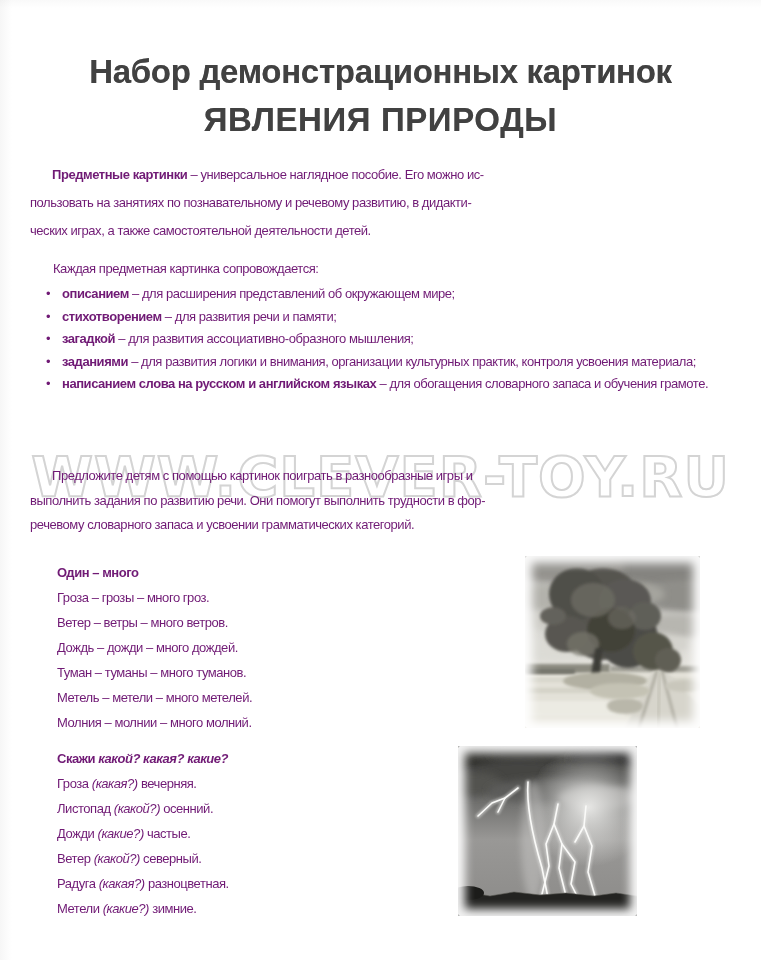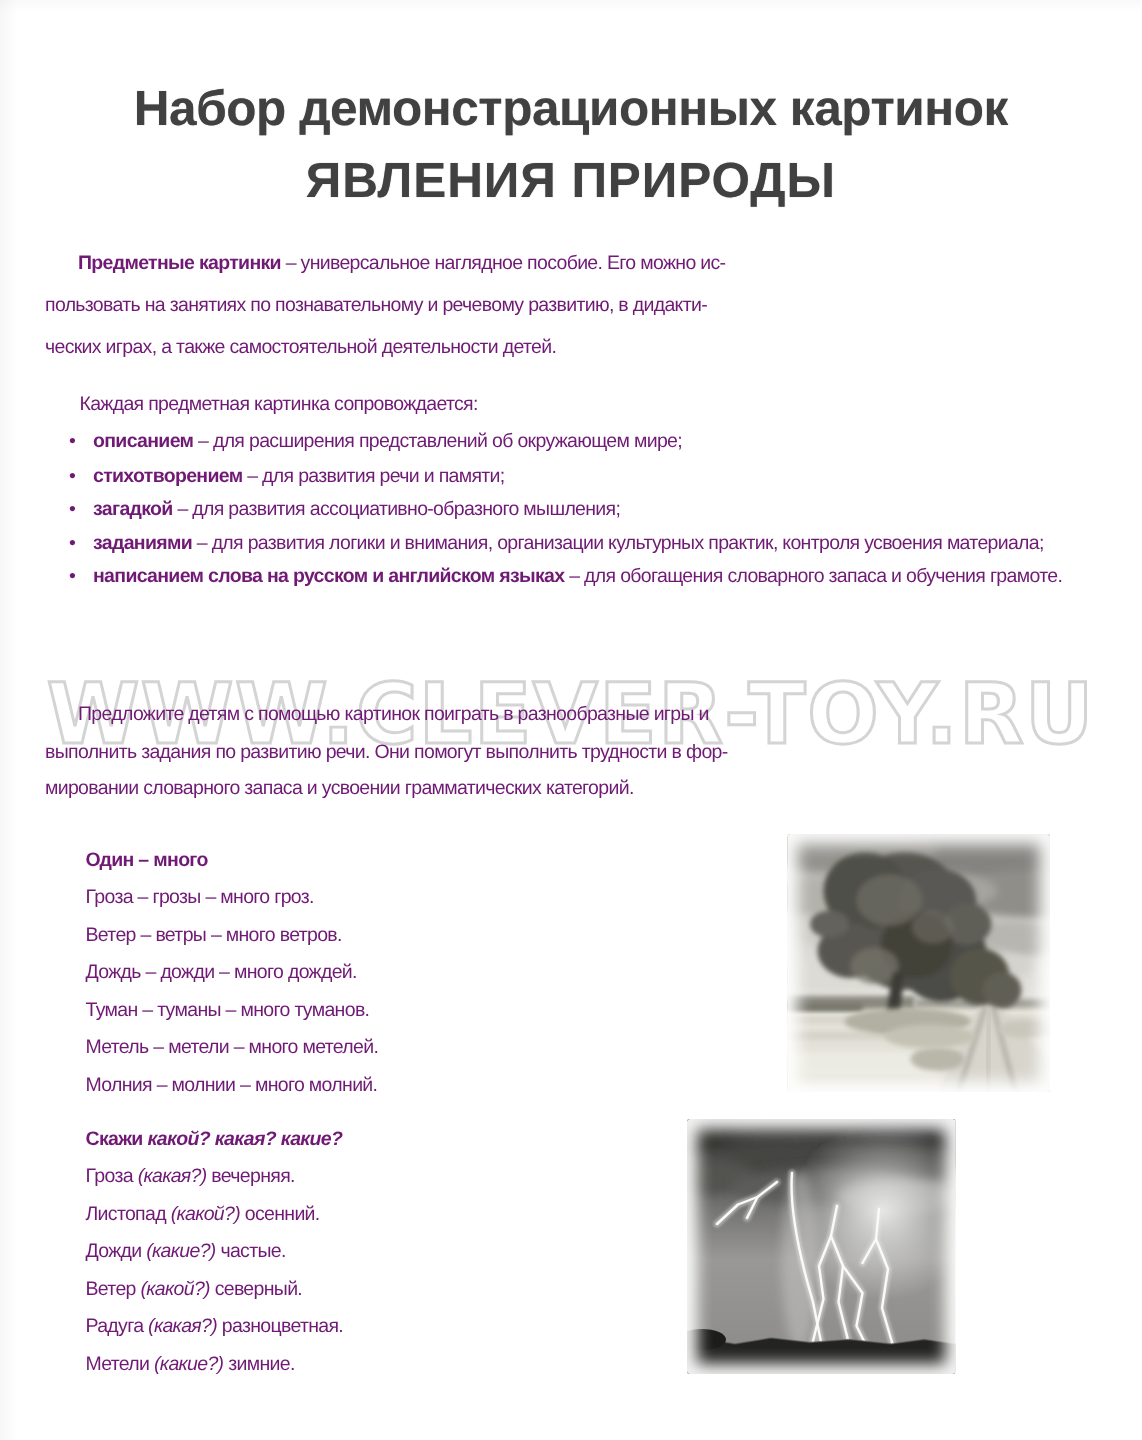--- a/index.html
+++ b/index.html
@@ -72,21 +72,21 @@
     <li><span class="dot">•</span><span class="b">загадкой</span><span> – для развития ассоциативно-образного мышления;</span></li>
     <li><span class="dot">•</span><span class="b">заданиями</span><span> – для развития логики и внимания, организации культурных практик, контроля усвоения материала;</span></li>
     <li><span class="dot">•</span><span class="b">написанием слова на русском и английском языках</span><span> – для обогащения словарного запаса и обучения грамоте.</span></li>
   </ul>
 
   <div class="abs watermark nw">WWW.CLEVER-TOY.RU</div>
 
   <div class="abs p2 bodytext">
     <div class="nw ind">Предложите детям с помощью картинок поиграть в разнообразные игры и</div>
     <div class="nw">выполнить задания по развитию речи. Они помогут выполнить трудности в фор-</div>
-    <div class="nw">мировании словарного запаса и усвоении грамматических категорий.</div>
+    <div class="nw">речевому словарного запаса и усвоении грамматических категорий.</div>
   </div>
 
   <div class="abs one-many section bodytext">
     <div class="heading nw">Один – много</div>
     <div class="nw">Гроза – грозы – много гроз.</div>
     <div class="nw">Ветер – ветры – много ветров.</div>
     <div class="nw">Дождь – дожди – много дождей.</div>
     <div class="nw">Туман – туманы – много туманов.</div>
     <div class="nw">Метель – метели – много метелей.</div>
     <div class="nw">Молния – молнии – много молний.</div>

